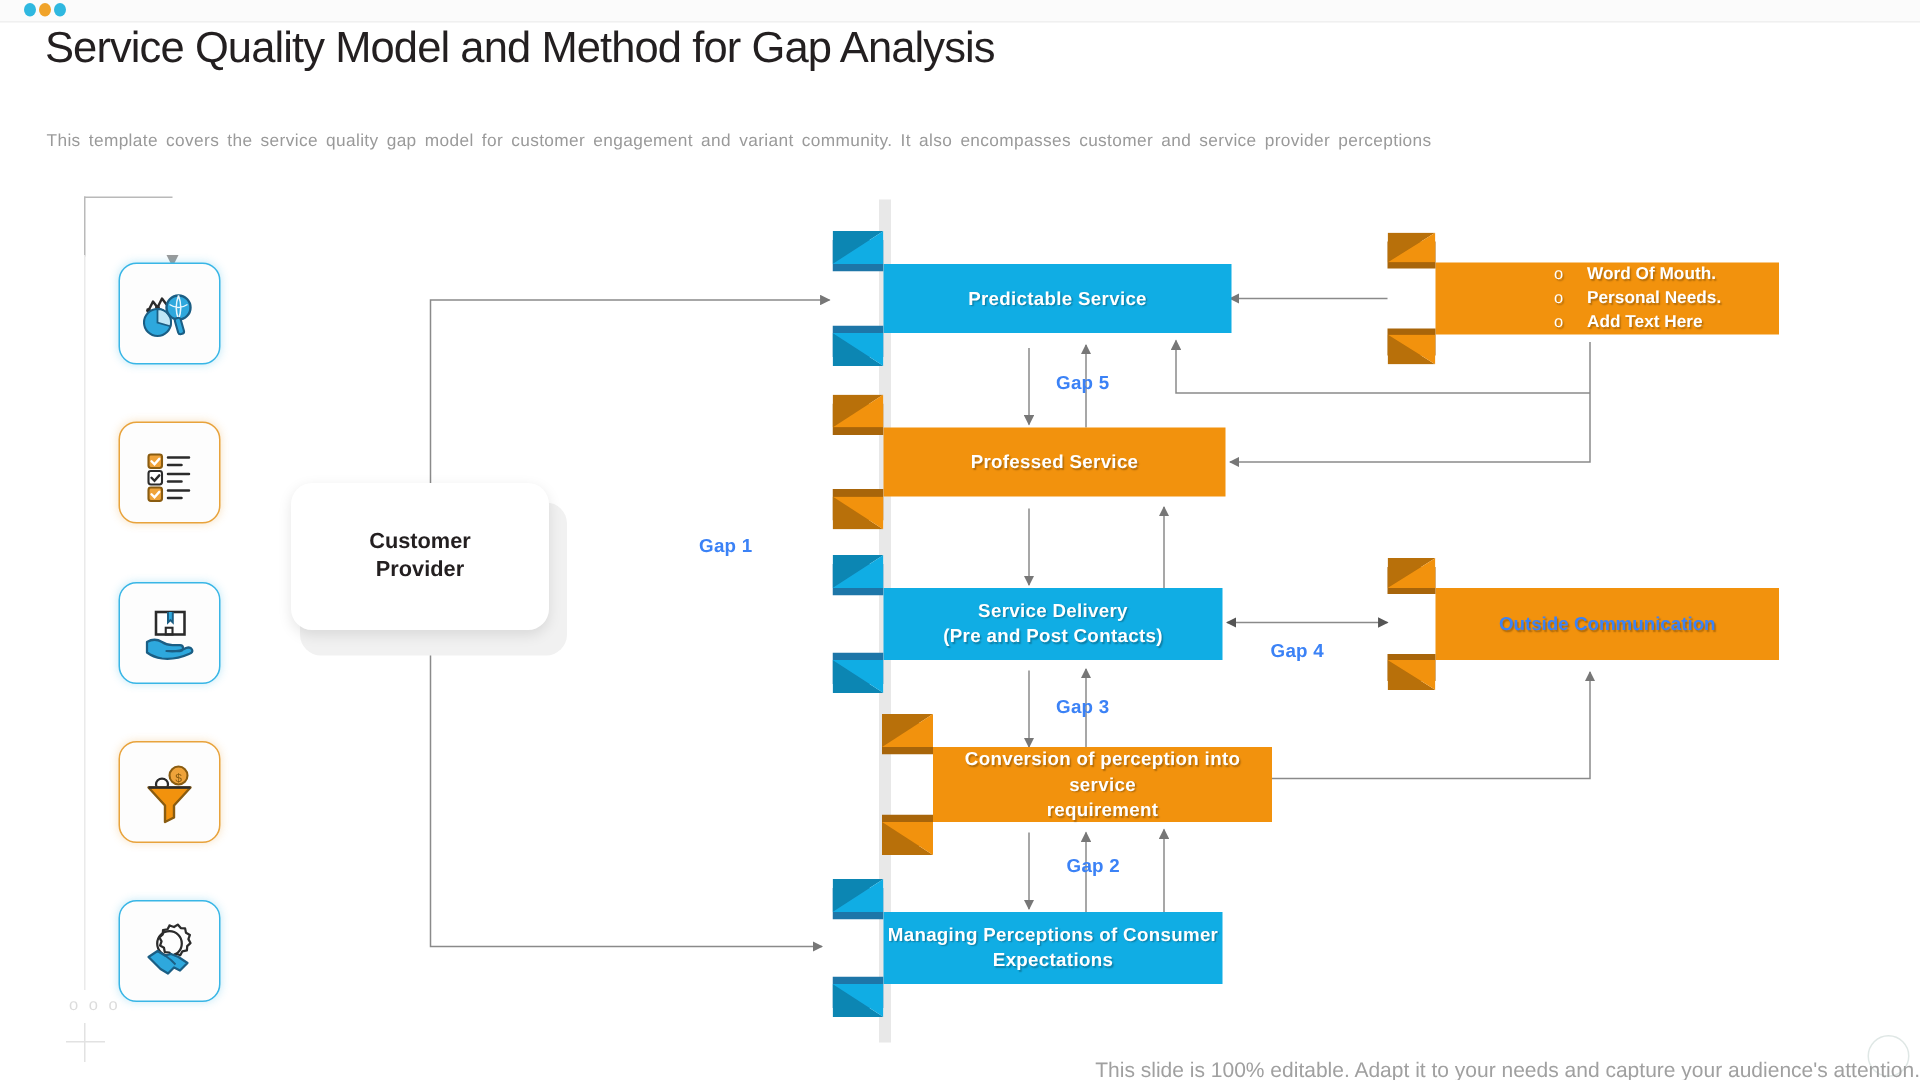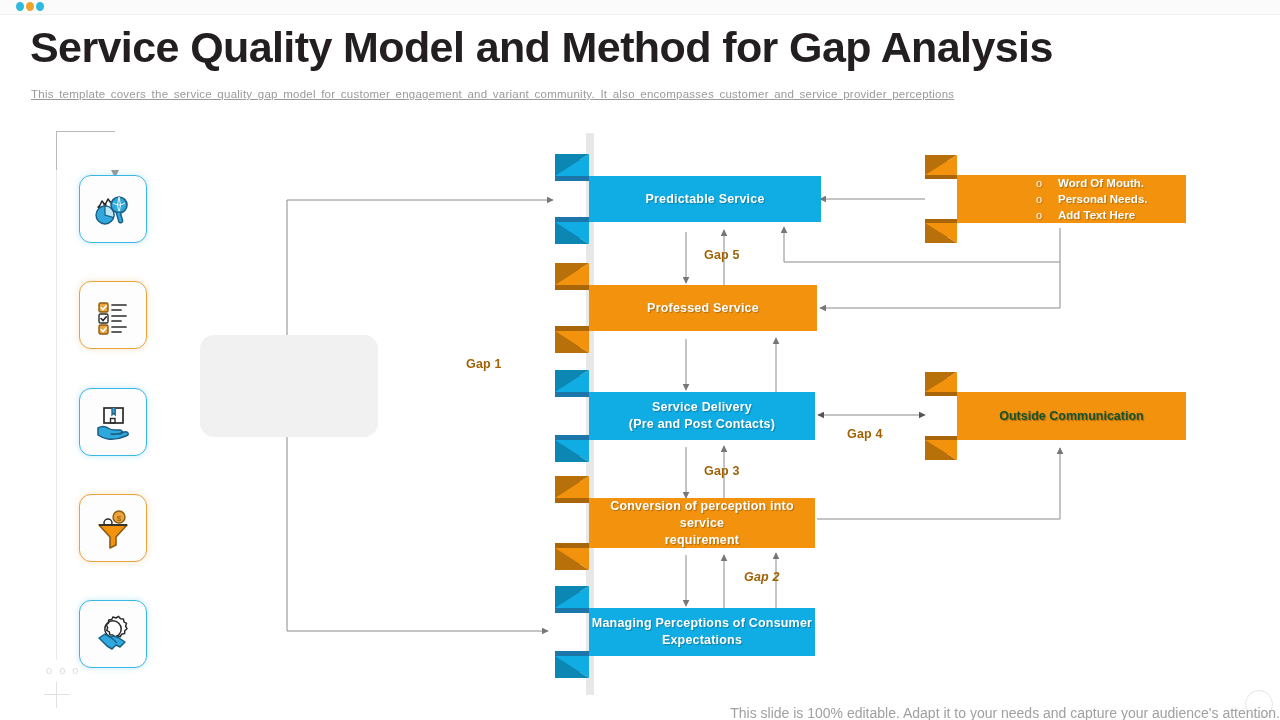--- a/index.html
+++ b/index.html
@@ -11,27 +11,27 @@
   .slide{position:absolute;inset:0;background:#fff;}
 
   
   .topstrip{position:absolute;left:0;top:0;width:1280px;height:14px;background:#fbfbfb;border-bottom:1px solid #f0f0f0;}
   .dots{position:absolute;left:16px;top:2px;display:flex;gap:2px;align-items:center;}
   .dots i{display:block;width:8px;height:9px;border-radius:50%;}
   .d1{background:#2fb8e0;} .d2{background:#f0a32a;} .d3{background:#2fb8e0;}
 
   
   .title{
-    position:absolute;left:30px;top:22px;width:1180px;
-    font-size:43px;font-weight:bold;color:#231f20;letter-spacing:-0.6px;
+    position:absolute;left:30px;top:7px;width:1180px;
+    font-size:29px;font-weight:normal;color:#231f20;letter-spacing:-0.6px;
     line-height:50px;white-space:nowrap;
   }
   .subtitle{
     position:absolute;left:31px;top:88px;width:1100px;
-    font-size:11.5px;color:#9a9a9a;letter-spacing:.25px;word-spacing:2px;text-decoration:underline;
+    font-size:11.5px;color:#9a9a9a;letter-spacing:.25px;word-spacing:2px;
   }
 
   
   .spine{position:absolute;left:586px;top:133px;width:8px;height:562px;background:#e8e8e8;}
 
   
   .icon-box{
     position:absolute;width:68px;height:68px;border-radius:12px;background:#fdfdfd;
     box-sizing:border-box;display:flex;align-items:center;justify-content:center;
   }
@@ -81,33 +81,33 @@
   
   .rbox{position:absolute;box-sizing:border-box;}
   .rbox .bar{position:absolute;inset:0;background:#f2920d;}
   .rbox .tail-up{position:absolute;left:-32px;top:-14px;width:32px;height:18px;background:#a8650a;z-index:1;}
   .rbox .tail-dn{position:absolute;left:-32px;bottom:-14px;width:32px;height:18px;background:#a8650a;z-index:1;}
   .rbox .wing-up{position:absolute;left:-32px;top:-20px;width:32px;height:20px;background:#f2920d;clip-path:polygon(100% 0,100% 100%,0 100%);z-index:3;}
   .rbox .wing-dn{position:absolute;left:-32px;bottom:-20px;width:32px;height:20px;background:#f2920d;clip-path:polygon(0 0,100% 0,100% 100%);z-index:3;}
   .rbox .notch-up{position:absolute;left:-32px;top:-20px;width:32px;height:20px;background:#b8700a;clip-path:polygon(0 0,100% 0,0 100%);z-index:2;}
   .rbox .notch-dn{position:absolute;left:-32px;bottom:-20px;width:32px;height:20px;background:#b8700a;clip-path:polygon(0 100%,100% 100%,0 0);z-index:2;}
   .rbox .inner{position:relative;z-index:4;height:100%;display:flex;align-items:center;}
-  .rbox .lbl{color:#14532d;font-weight:bold;font-size:12.5px;line-height:17px;text-shadow:1px 1px 1px rgba(0,0,0,.28);width:100%;text-align:center;}
+  .rbox .lbl{color:#3b82f6;font-weight:bold;font-size:12.5px;line-height:17px;text-shadow:1px 1px 1px rgba(0,0,0,.28);width:100%;text-align:center;}
   .bullets{list-style:none;margin:0;padding:0 0 0 36px;}
   .bullets li{color:#fff;font-weight:bold;font-size:11.5px;line-height:16px;text-shadow:1px 1px 1px rgba(0,0,0,.25);position:relative;padding-left:22px;}
   .bullets li:before{content:"o";position:absolute;left:0;top:0;font-weight:normal;font-size:11px;}
 
   
   .cp-shadow{position:absolute;left:200px;top:335px;width:178px;height:102px;background:#f1f1f1;border-radius:14px;}
   .cp-card{position:absolute;left:194px;top:322px;width:172px;height:98px;background:#fff;border-radius:14px;
     box-shadow:0 3px 9px rgba(0,0,0,.10);display:flex;align-items:center;justify-content:center;}
   .cp-card .t{font-size:14.5px;font-weight:bold;color:#231f20;line-height:19px;text-align:center;}
 
   
-  .gap{position:absolute;font-size:12.5px;font-weight:bold;color:#a16207;letter-spacing:.2px;}
+  .gap{position:absolute;font-size:12.5px;font-weight:bold;color:#3b82f6;letter-spacing:.2px;}
 
   
   .wires{position:absolute;inset:0;pointer-events:none;}
 
   
   .footer{position:absolute;left:0;top:705px;width:1280px;text-align:right;font-size:14px;color:#a0a0a0;}
 </style>
 </head>
 <body>
 
@@ -223,20 +223,26 @@
 
       <path d="M1060 262 L784 262 L784 227" marker-end="url(#ah)"></path>
 
       <path d="M818 415 L925 415" marker-start="url(#ah2)" marker-end="url(#ah2)"></path>
 
       <path d="M817 519 L1060 519 L1060 448" marker-end="url(#ah)"></path>
     </g>
   </svg>
 
   <div class="cp-shadow"></div>
+  <div class="cp-card">
+    <div class="t">
+      <div>Customer</div>
+      <div>Provider</div>
+    </div>
+  </div>
 
   <div class="ribbon blue" style="left:589px;top:176px;width:232px;height:46px;">
     <div class="tail-up"></div>
     <div class="tail-dn"></div>
     <div class="notch-up"></div>
     <div class="notch-dn"></div>
     <div class="wing-up"></div>
     <div class="wing-dn"></div>
     <div class="bar"></div>
     <div class="lbl">Predictable Service</div>
@@ -260,21 +266,21 @@
     <div class="notch-dn"></div>
     <div class="wing-up"></div>
     <div class="wing-dn"></div>
     <div class="bar"></div>
     <div class="lbl">
       <div>Service Delivery</div>
       <div>(Pre and Post Contacts)</div>
     </div>
   </div>
 
-  <div class="ribbon orange" style="left:589px;top:498px;width:226px;height:50px;">
+  <div class="ribbon orange" style="left:622px;top:498px;width:226px;height:50px;">
     <div class="tail-up"></div>
     <div class="tail-dn"></div>
     <div class="notch-up"></div>
     <div class="notch-dn"></div>
     <div class="wing-up"></div>
     <div class="wing-dn"></div>
     <div class="bar"></div>
     <div class="lbl">
       <div>Conversion of perception into service</div>
       <div>requirement</div>
@@ -321,19 +327,19 @@
     <div class="wing-dn"></div>
     <div class="bar"></div>
     <div class="inner">
       <div class="lbl">
         <div>Outside Communication</div>
       </div>
     </div>
   </div>
 
   <div class="gap" style="left:466px;top:357px;">Gap 1</div>
-  <div class="gap" style="left:744px;top:570px;font-style:italic;">Gap 2</div>
+  <div class="gap" style="left:711px;top:570px;">Gap 2</div>
   <div class="gap" style="left:704px;top:464px;">Gap 3</div>
   <div class="gap" style="left:847px;top:427px;">Gap 4</div>
   <div class="gap" style="left:704px;top:248px;">Gap 5</div>
 
   <div class="footer">This slide is 100% editable. Adapt it to your needs and capture your audience's attention.</div>
 </div>
 
 </body></html>

